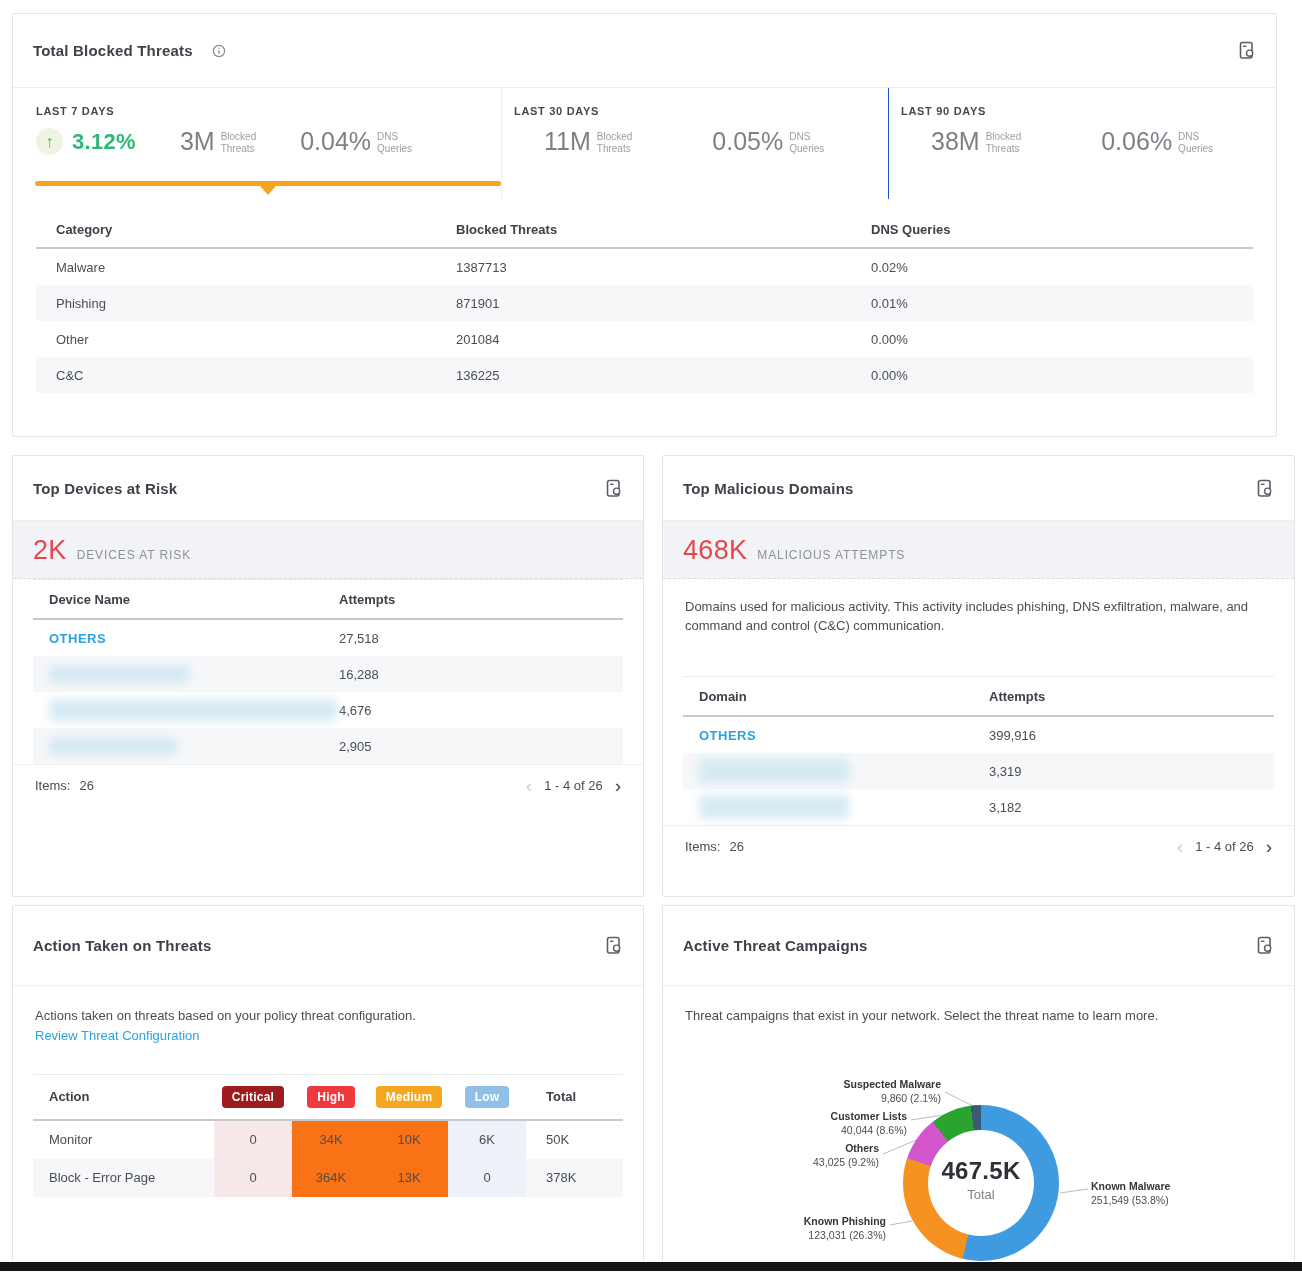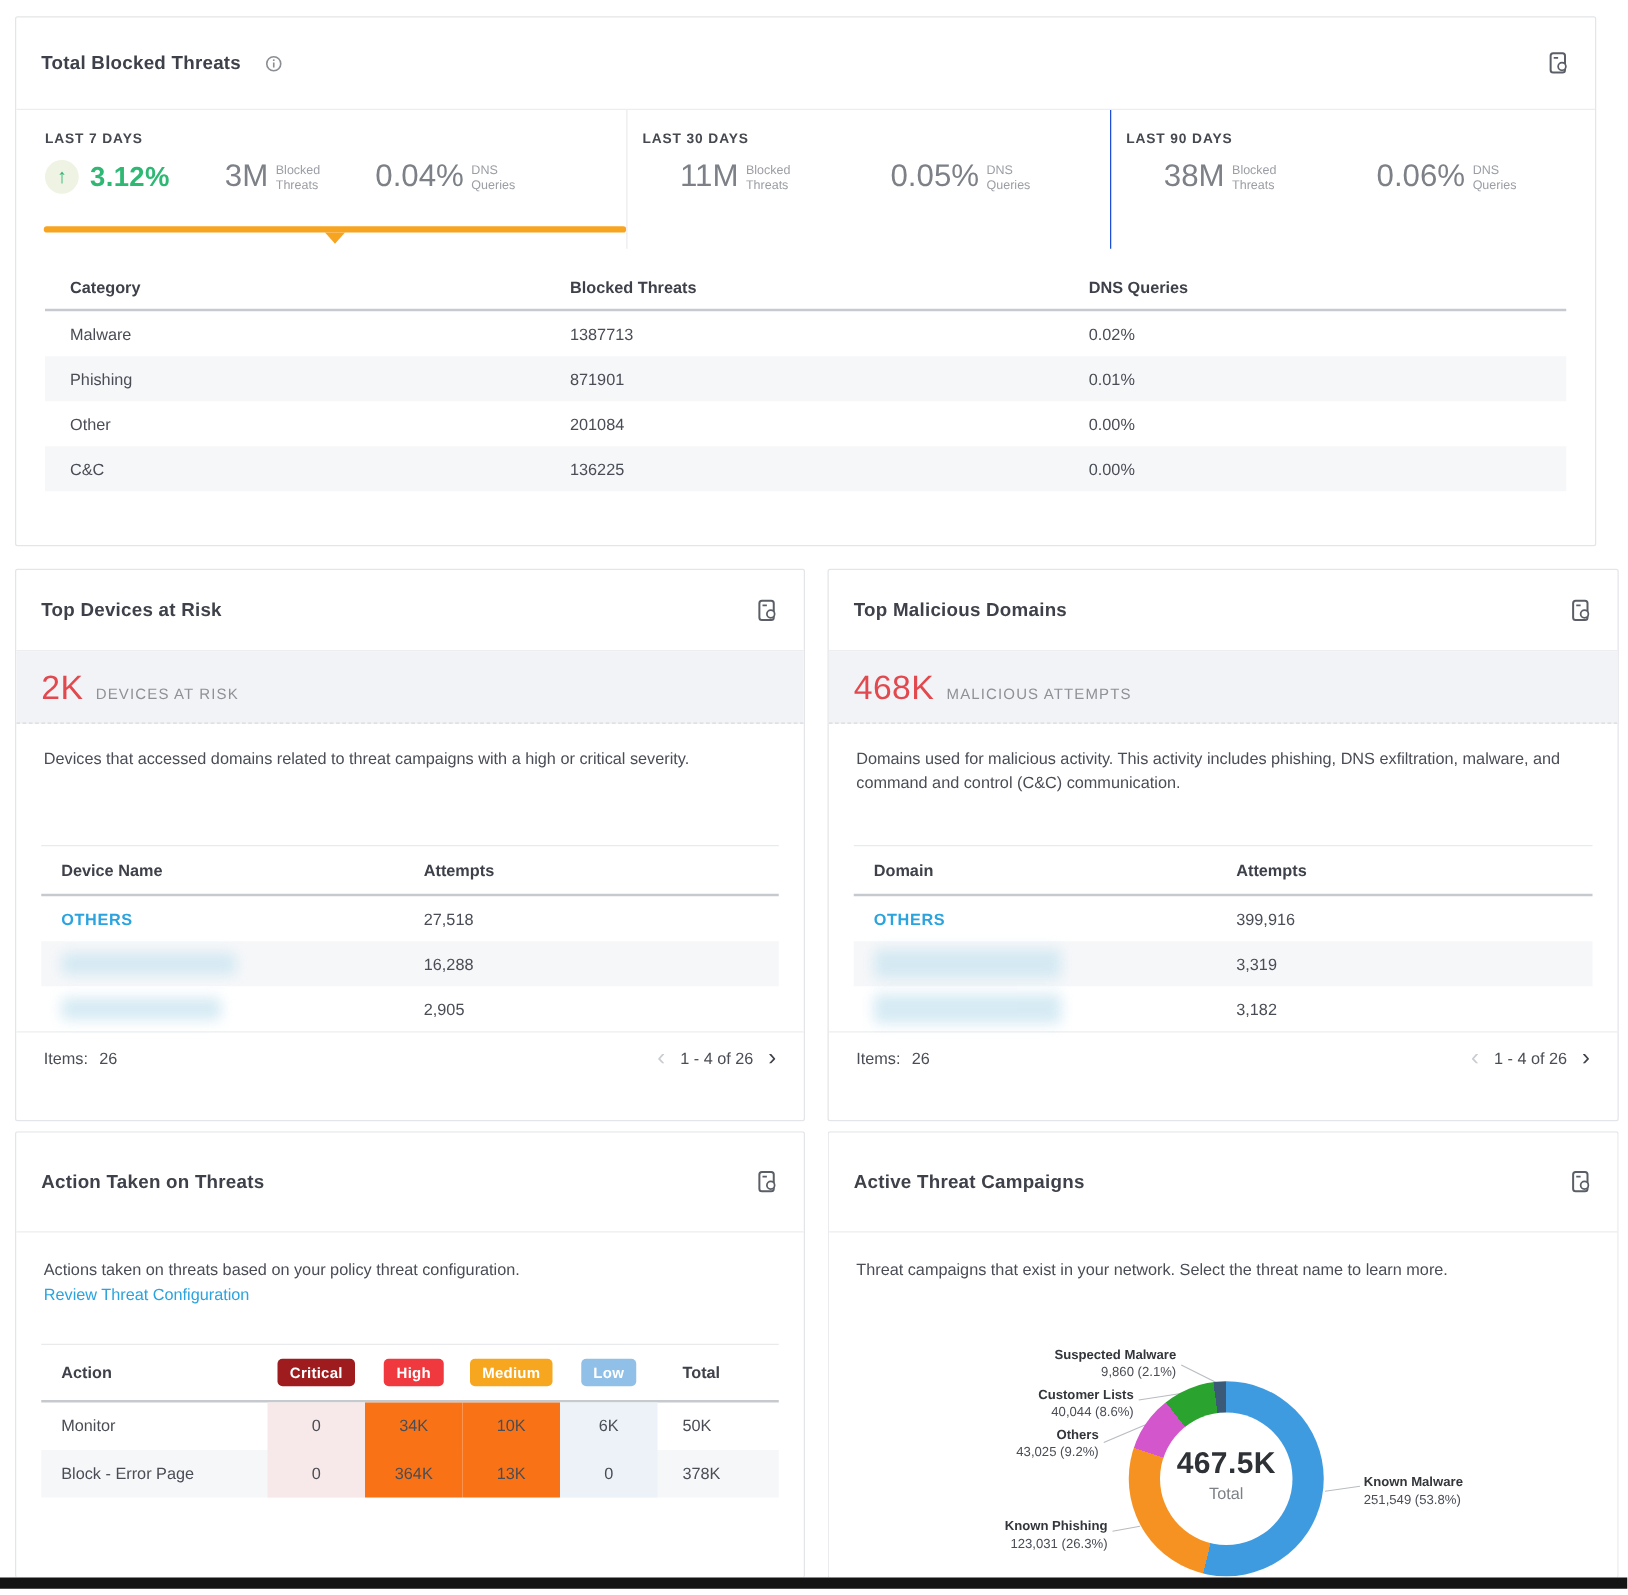--- a/index.html
+++ b/index.html
@@ -233,36 +233,41 @@
           <rect x="1.5" y="1.5" width="11.5" height="15.5" rx="2" fill="none" stroke="#5a5e66" stroke-width="1.6"></rect>
           <circle cx="10.6" cy="12.2" r="3.1" fill="#fff" stroke="#5a5e66" stroke-width="1.4"></circle>
           <rect x="4" y="4.6" width="3.5" height="1.4" fill="#5a5e66"></rect>
         </svg>
     </span>
   </div>
   <div class="stat-band">
     <span class="stat-red">2K</span>
     <span class="stat-caption">DEVICES AT RISK</span>
   </div>
-  <div class="card-desc">Devices that accessed domains related to threat campaigns with a high or critical severity.</div>
 
   <div class="tbl mini-tbl">
     <div class="tr th">
       <div>Device Name</div>
       <div>Attempts</div>
     </div>
     <div class="tr">
       <div><span class="link">OTHERS</span></div>
       <div>27,518</div>
     </div>
     <div class="tr">
       <div>
           <div class="blur" style="width:140px;"></div>
         </div>
       <div>16,288</div>
+    </div>
+    <div class="tr">
+      <div style="overflow:visible;">
+          <div class="blur" style="width:288px;height:22px;"></div>
+        </div>
+      <div>4,676</div>
     </div>
     <div class="tr">
       <div>
           <div class="blur" style="width:128px;"></div>
         </div>
       <div>2,905</div>
     </div>
   </div>
 
   <div class="tfoot">

